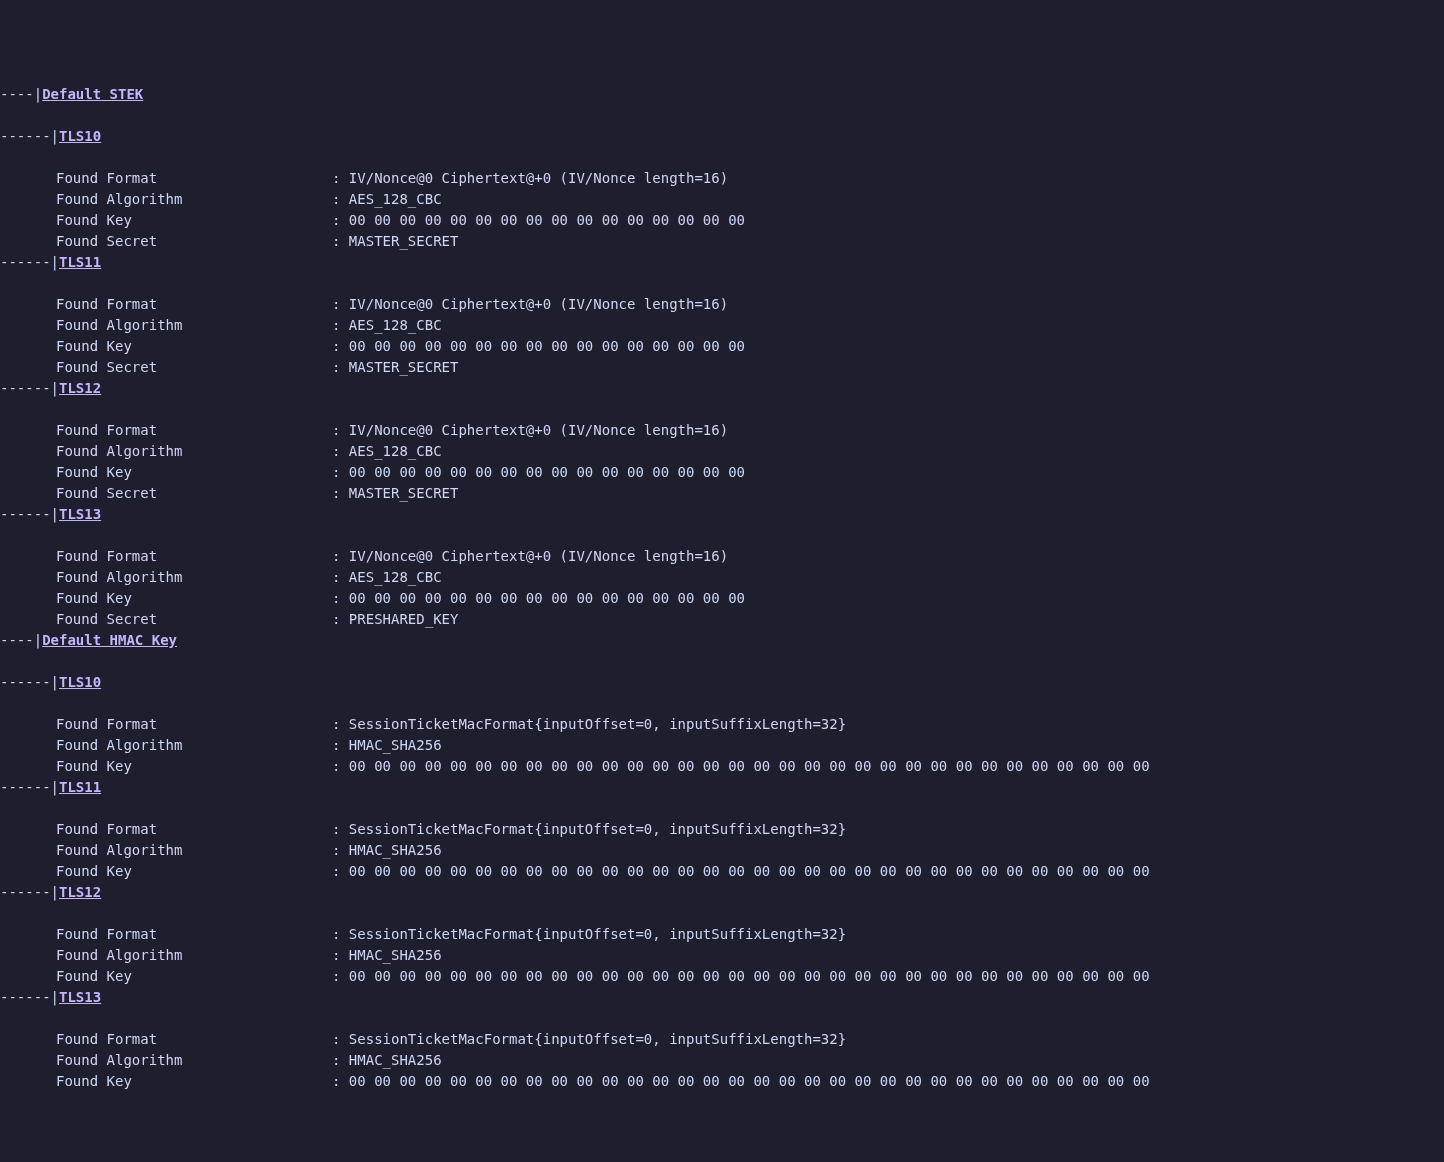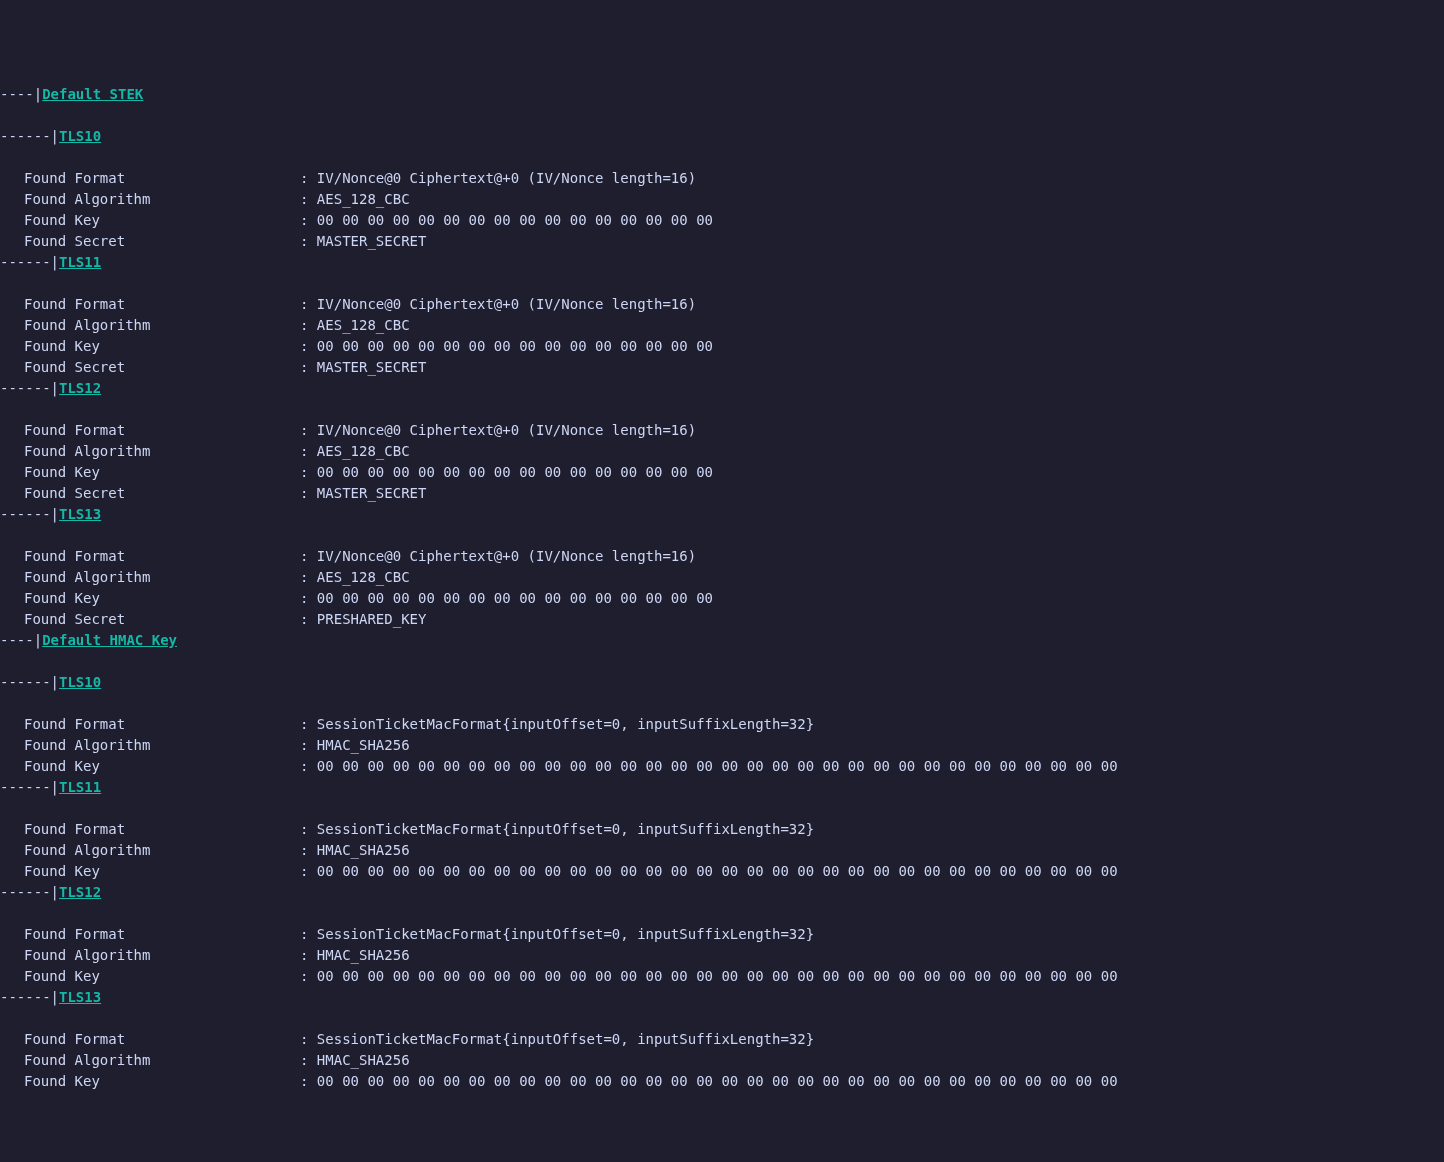--- a/index.html
+++ b/index.html
@@ -11,30 +11,31 @@
     line-height: 1.5;
     padding: 0;
     white-space: pre;
     overflow-x: auto;
   }
   .line {
     display: block;
     min-height: 1.5em;
   }
   .heading-link {
-    color: #14b8a6;
+    color: #c4b5fd;
     font-weight: bold;
     text-decoration: underline;
     cursor: pointer;
   }
   .dash-prefix {
     color: #cdd6f4;
   }
   .kv-row {
     display: block;
+    padding-left: 32px;
   }
   .k-label {
     display: inline-block;
     width: 300px;
     padding-left: 24px;
     color: #cdd6f4;
   }
   .k-sep {
     color: #cdd6f4;
   }

